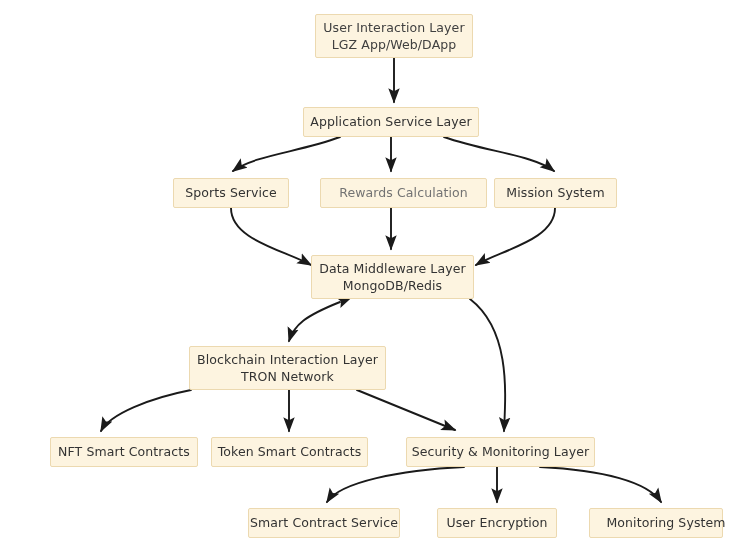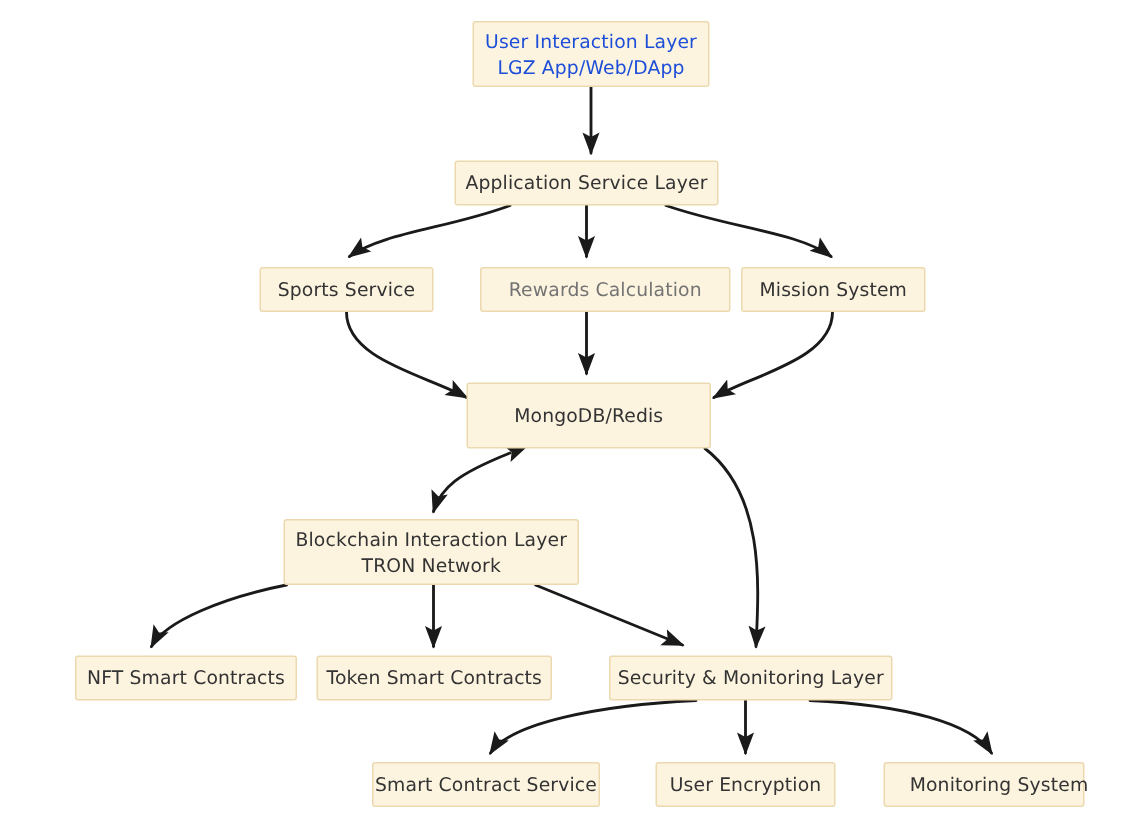--- a/index.html
+++ b/index.html
@@ -75,37 +75,38 @@
         <path d="M 191,390 C 150,398 110,414 101,431" fill="none" stroke="#1a1a1a" stroke-width="1.9" stroke-linecap="round" marker-end="url(#arrowhead)"></path>
         <path d="M 289,390 L 289,431" fill="none" stroke="#1a1a1a" stroke-width="1.9" stroke-linecap="round" marker-end="url(#arrowhead)"></path>
         <path d="M 357,390 L 455,430" fill="none" stroke="#1a1a1a" stroke-width="1.9" stroke-linecap="round" marker-end="url(#arrowhead)"></path>
         <path d="M 464,467 C 400,470 340,482 327,502" fill="none" stroke="#1a1a1a" stroke-width="1.9" stroke-linecap="round" marker-end="url(#arrowhead)"></path>
         <path d="M 497,467 L 497,502" fill="none" stroke="#1a1a1a" stroke-width="1.9" stroke-linecap="round" marker-end="url(#arrowhead)"></path>
         <path d="M 540,467 C 603,470 648,482 661,502" fill="none" stroke="#1a1a1a" stroke-width="1.9" stroke-linecap="round" marker-end="url(#arrowhead)"></path>
       </g>
   </svg>
 
   <div id="nodes-group">
-      <div class="node" style="left: 315px; top: 14px; width: 158px; height: 44px; background: rgb(253, 244, 224); border-color: rgb(236, 217, 176); color: #1d4ed8;">
+      <div class="node" style="left: 315px; top: 14px; width: 158px; height: 44px; background: rgb(253, 244, 224); border-color: rgb(236, 217, 176); color: #404040;">
         <span>User Interaction Layer</span>
         <span class="line2">LGZ App/Web/DApp</span>
       </div>
       <div class="node" style="left: 303px; top: 107px; width: 176px; height: 30px; background: rgb(253, 244, 224); border-color: rgb(236, 217, 176); color: rgb(51, 51, 51);">
         <span>Application Service Layer</span>
       </div>
       <div class="node" style="left: 173px; top: 178px; width: 116px; height: 30px; background: rgb(253, 244, 224); border-color: rgb(236, 217, 176); color: rgb(51, 51, 51);">
         <span>Sports Service</span>
       </div>
       <div class="node" style="left: 320px; top: 178px; width: 167px; height: 30px; background: rgb(253, 244, 224); border-color: rgb(236, 217, 176); color: #737373;">
         <span>Rewards Calculation</span>
       </div>
       <div class="node" style="left: 494px; top: 178px; width: 123px; height: 30px; background: rgb(253, 244, 224); border-color: rgb(236, 217, 176); color: rgb(51, 51, 51);">
         <span>Mission System</span>
       </div>
       <div class="node" style="left: 311px; top: 255px; width: 163px; height: 44px; background: rgb(253, 244, 224); border-color: rgb(236, 217, 176); color: rgb(51, 51, 51);">
+        <span>Data Middleware Layer</span>
         <span class="line2">MongoDB/Redis</span>
       </div>
       <div class="node" style="left: 189px; top: 346px; width: 197px; height: 44px; background: rgb(253, 244, 224); border-color: rgb(236, 217, 176); color: rgb(51, 51, 51);">
         <span>Blockchain Interaction Layer</span>
         <span class="line2">TRON Network</span>
       </div>
       <div class="node" style="left: 26px; top: 437px; width: 148px; height: 30px; background: rgb(253, 244, 224); border-color: rgb(236, 217, 176); color: rgb(51, 51, 51); margin-left: 24px;">
         <span>NFT Smart Contracts</span>
       </div>
       <div class="node" style="left: 211px; top: 437px; width: 157px; height: 30px; background: rgb(253, 244, 224); border-color: rgb(236, 217, 176); color: rgb(51, 51, 51);">

